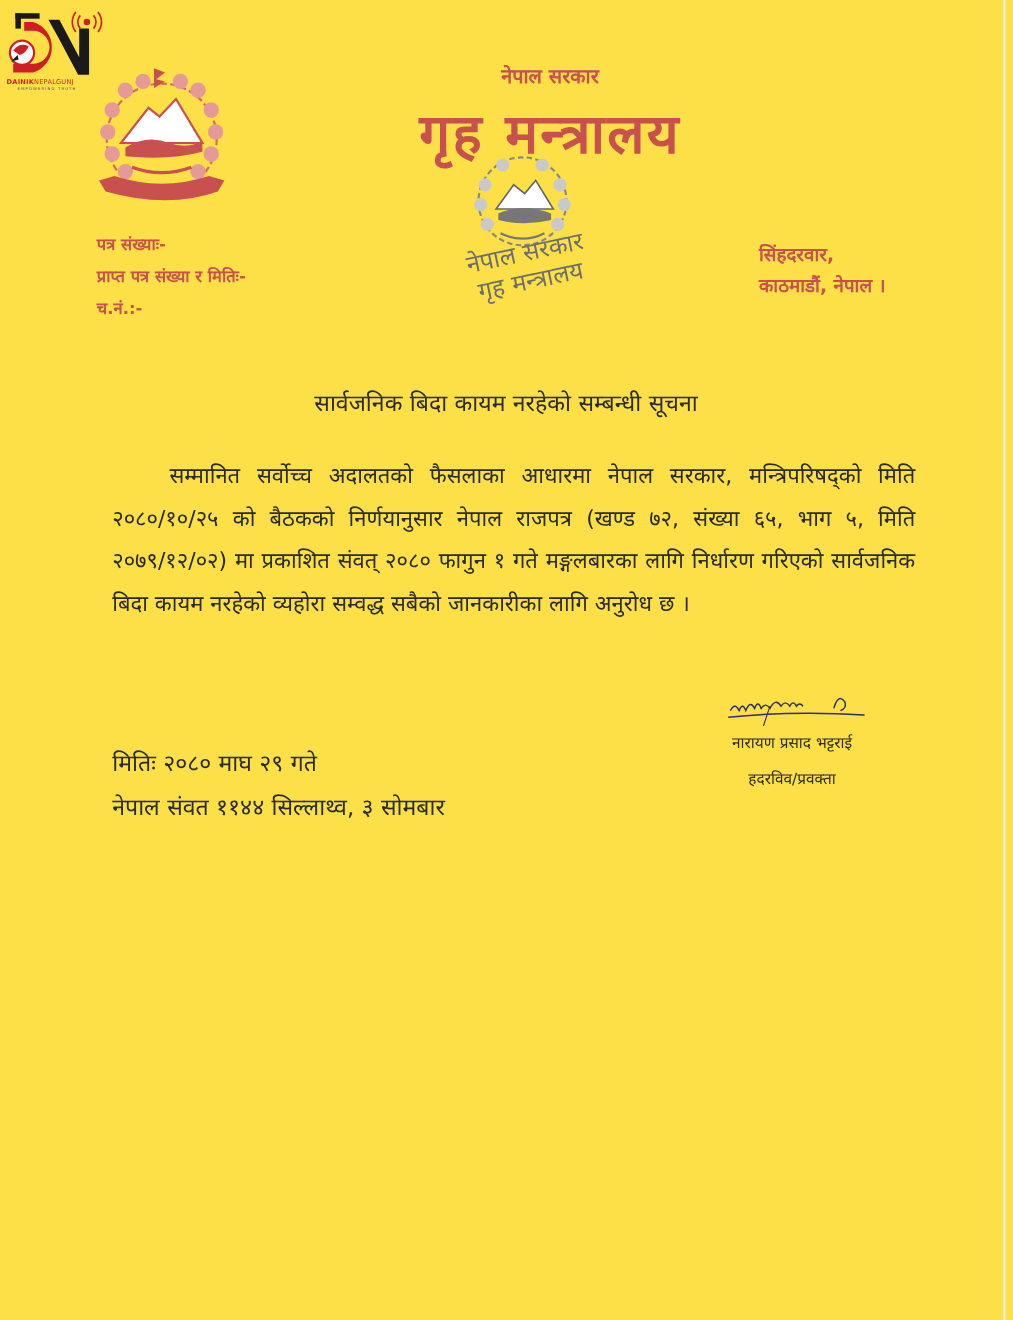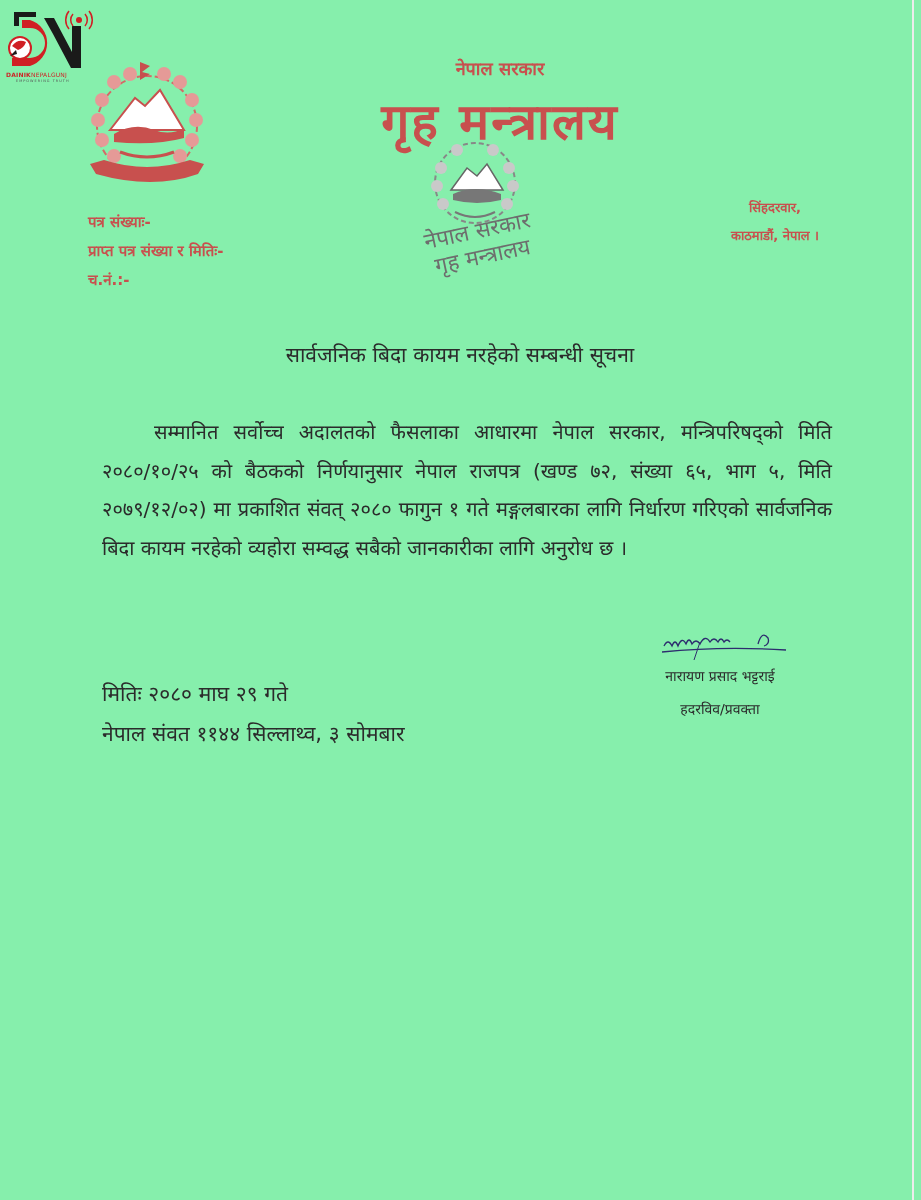--- a/index.html
+++ b/index.html
@@ -1,43 +1,43 @@
 <!DOCTYPE html>
 <html><head>
 <meta charset="utf-8">
 <style>
   html, body { margin:0; padding:0; }
   body {
     width:921px; height:1200px; background:#fdfdfd; position:relative; overflow:hidden;
     font-family: "DejaVu Sans", sans-serif; color:#2a2a2a;
   }
-  .page { position:absolute; left:0; top:0; width:921px; height:1200px; background:#86efac; }
+  .page { position:absolute; left:0; top:0; width:921px; height:1200px; background:#fde047; }
   .right-edge { position:absolute; left:912px; top:0; width:2px; height:1200px; background:#ececec; }
   .abs { position:absolute; }
   .red { color:#c8504e; }
 
   
   .dn-logo { left:4px; top:8px; width:90px; height:70px; }
   .dn-logo .brand { position:absolute; left:2px; top:63px; font-size:6px; font-weight:bold; letter-spacing:0.2px; white-space:nowrap; }
   .dn-logo .brand .b1 { color:#d01f24; }
   .dn-logo .brand .b2 { color:#d01f24; font-weight:normal; }
   .dn-logo .tagline { position:absolute; left:12px; top:71px; font-size:3.5px; color:#555; letter-spacing:1px; white-space:nowrap; }
 
   
   .emblem-left { left:80px; top:60px; width:135px; height:130px; }
   .emblem-center { left:425px; top:138px; width:100px; height:100px; }
 
   .hdr-small { left:330px; top:56px; width:340px; text-align:center; font-size:18px; font-weight:bold; }
   .hdr-big { left:330px; top:92px; width:340px; text-align:center; font-size:50px; font-weight:bold; letter-spacing:2px; line-height:60px; }
   .stamp-text { left:400px; top:218px; width:160px; text-align:center; color:#6d6d6d; font-size:22px; transform:rotate(-12deg); line-height:26px; }
 
   .meta-left { left:88px; top:208px; font-size:15px; line-height:29px; font-weight:bold; }
-  .meta-right { left:690px; top:194px; width:170px; text-align:center; font-size:13px; line-height:28px; font-weight:bold; }
+  .meta-right { left:690px; top:218px; width:170px; text-align:left; font-size:17px; line-height:28px; font-weight:bold; }
 
-  .subject { left:160px; top:340px; width:600px; text-align:center; font-size:21px; color:#2b2b2b; }
+  .subject { left:160px; top:352px; width:600px; text-align:center; font-size:21px; color:#2b2b2b; }
 
   .body-text { left:102px; top:413px; width:730px; font-size:20px; line-height:38.5px; text-align:justify; color:#2b2b2b; }
   .body-text .indent { display:inline-block; width:52px; }
 
   .signature { left:660px; top:628px; width:130px; height:32px; }
   .signer { left:620px; top:660px; width:200px; text-align:center; font-size:14px; line-height:33px; color:#2b2b2b; }
 
   .date-block { left:102px; top:674px; font-size:21px; line-height:40px; color:#2b2b2b; }
 </style>
 </head>

